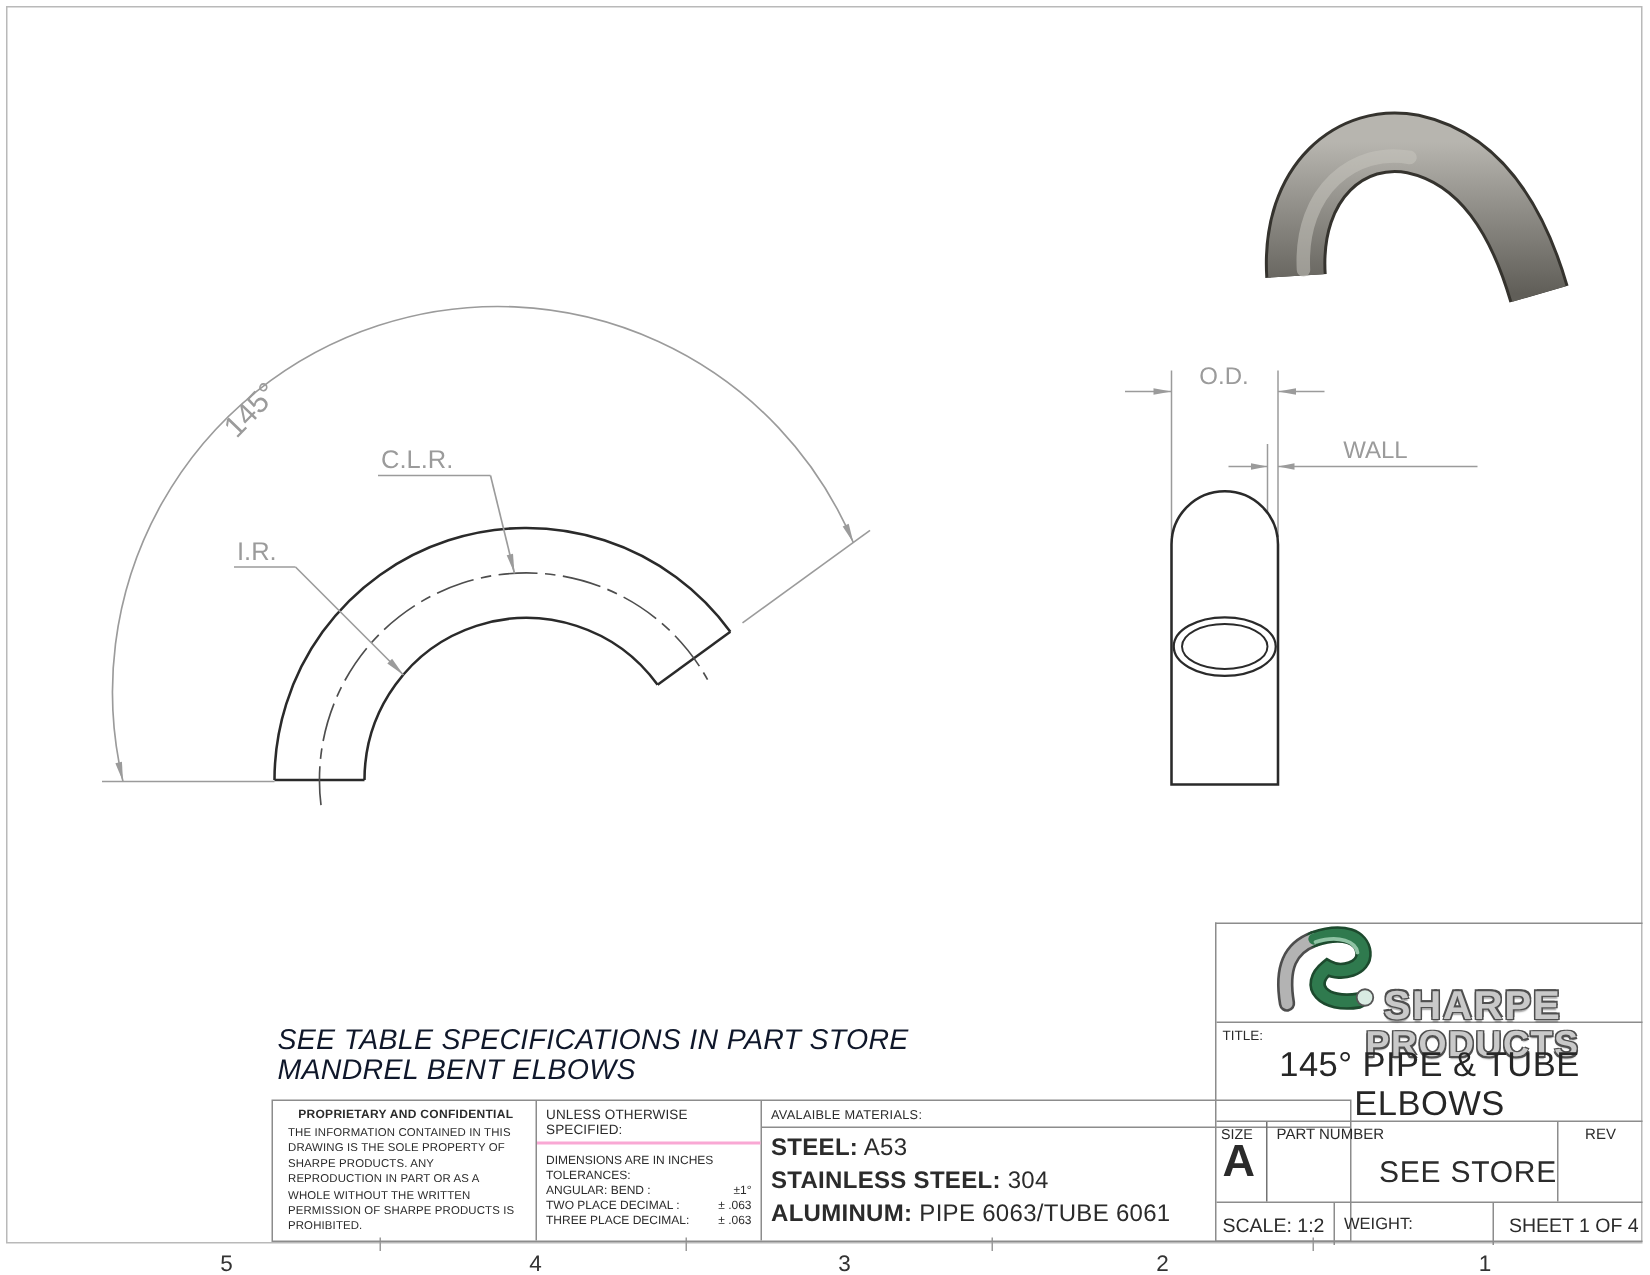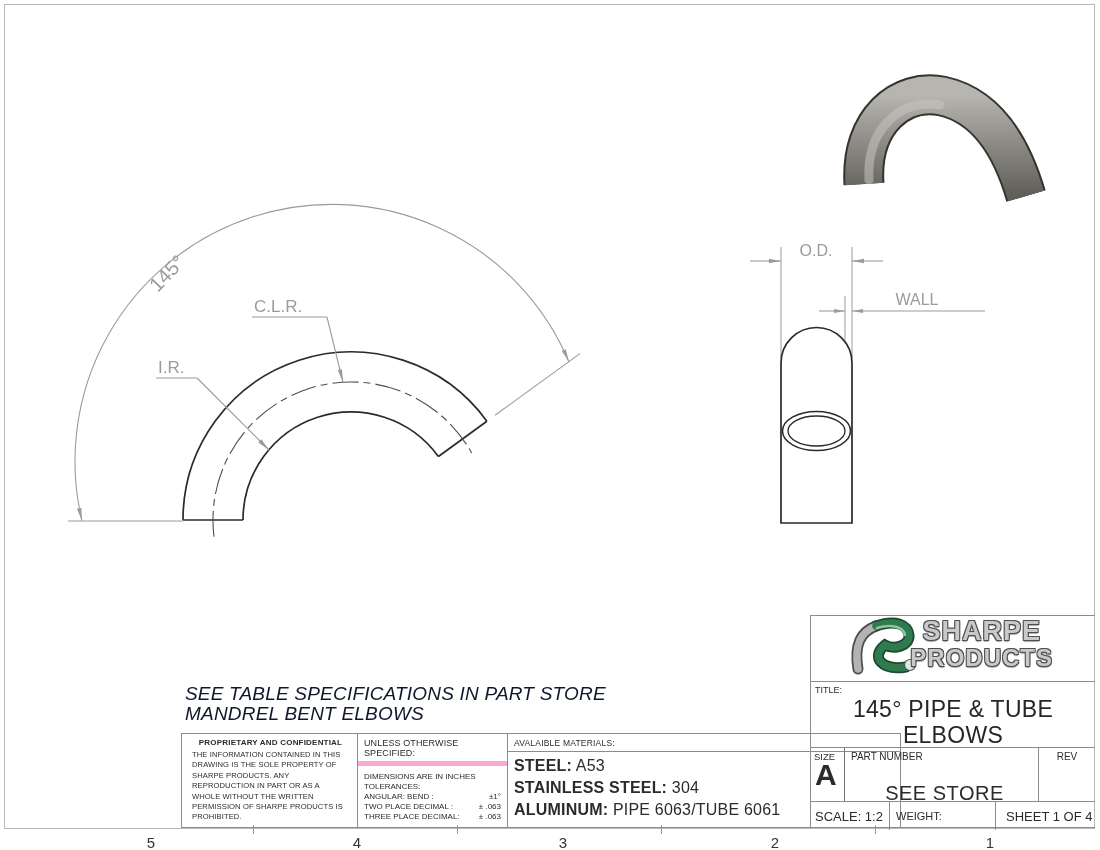--- a/index.html
+++ b/index.html
@@ -23,47 +23,47 @@
   
   #notes { left:185px; top:684px; font-size:19px; font-style:italic; color:#0f172a; line-height:20px; letter-spacing:0.2px; }
 
   
   #lower-blocks { left:181px; top:733px; width:720px; height:95px; border:1px solid #8c8c8c; display:flex; }
   .lb-cell { box-sizing:border-box; height:100%; }
   #prop-block { width:176px; border-right:1px solid #8c8c8c; padding:4px 8px 0 10px; }
   #prop-heading { font-size:8px; font-weight:bold; text-align:center; letter-spacing:0.2px; margin-bottom:3px; }
   #prop-body { font-size:7.6px; line-height:10.4px; width:152px; letter-spacing:0.1px; }
   #tol-block { width:150px; border-right:1px solid #8c8c8c; }
-  #tol-heading { font-size:9px; padding:4px 0 3px 6px; border-bottom:5px solid #f9a8d4; letter-spacing:0.1px; }
+  #tol-heading { font-size:9px; padding:4px 0 3px 6px; border-bottom:2px solid #f9a8d4; letter-spacing:0.1px; }
   #tol-body { padding:6px 6px 0 6px; font-size:8px; line-height:10px; }
   .tol-row { display:flex; justify-content:space-between; }
   #mat-block { flex:1; }
   #mat-heading { font-size:8.5px; padding:4px 0 3px 6px; border-bottom:1px solid #8c8c8c; letter-spacing:0.2px; }
   #mat-body { padding:3px 0 0 6px; font-size:16px; line-height:22px; letter-spacing:0.2px; }
 
   
   #title-block { left:810px; top:615px; width:285px; height:213px; border:1px solid #8c8c8c; border-right:none; }
   #logo-row { height:65px; border-bottom:1px solid #8c8c8c; position:relative; }
   #brand-text { position:absolute; right:42px; top:2px; text-align:center; line-height:1; }
   .brand1, .brand2 {
     font-weight:bold; color:#c9c9c9; letter-spacing:1px;
     text-shadow:-1px -1px 0 #4f4f4f, 1px -1px 0 #4f4f4f, -1px 1px 0 #4f4f4f, 1px 1px 0 #4f4f4f, 0 2px 1px rgba(0,0,0,0.35);
   }
-  .brand1 { font-size:27px; }
+  .brand1 { font-size:27px;margin-top:39px; }
   .brand2 { font-size:24px; margin-top:1px; }
   #title-row { height:65px; border-bottom:1px solid #8c8c8c; position:relative; }
   #title-label { position:absolute; left:4px; top:3px; font-size:9px; color:#2b2b2b; }
   #title-text { position:absolute; left:0; top:14px; width:100%; text-align:center; font-size:23px; line-height:26px; color:#262626; letter-spacing:0.3px; }
   #size-row { height:53px; border-bottom:1px solid #8c8c8c; display:flex; }
   #size-cell { width:34px; border-right:1px solid #737373; box-sizing:border-box; padding-top:3px; text-align:left; }
   #size-label { font-size:9.5px; padding-left:3px; }
   #size-value { font-size:30px; font-weight:bold; padding-left:4px; line-height:26px; }
   #pn-cell { width:194px; border-right:1px solid #8c8c8c; box-sizing:border-box; padding:3px 0 0 6px; }
   #pn-label { font-size:10px; }
-  #pn-value { font-size:20px; text-align:center; margin-top:20px; letter-spacing:0.5px; }
+  #pn-value { font-size:20px; text-align:right; margin-top:9px; letter-spacing:0.5px; }
   #rev-cell { flex:1; padding-top:3px; text-align:center; }
   #rev-label { font-size:10px; }
   #scale-row { height:28px; display:flex;justify-content:flex-end; }
   #scale-cell { width:79px; border-right:1px solid #8c8c8c; box-sizing:border-box; font-size:13px; padding:7px 0 0 4px; }
   #weight-cell { width:106px; border-right:1px solid #8c8c8c; box-sizing:border-box; font-size:11px; padding:8px 0 0 6px; }
   #sheet-cell { flex:1; font-size:13px; padding:7px 0 0 10px; }
 </style>
 </head>
 <body>
 

